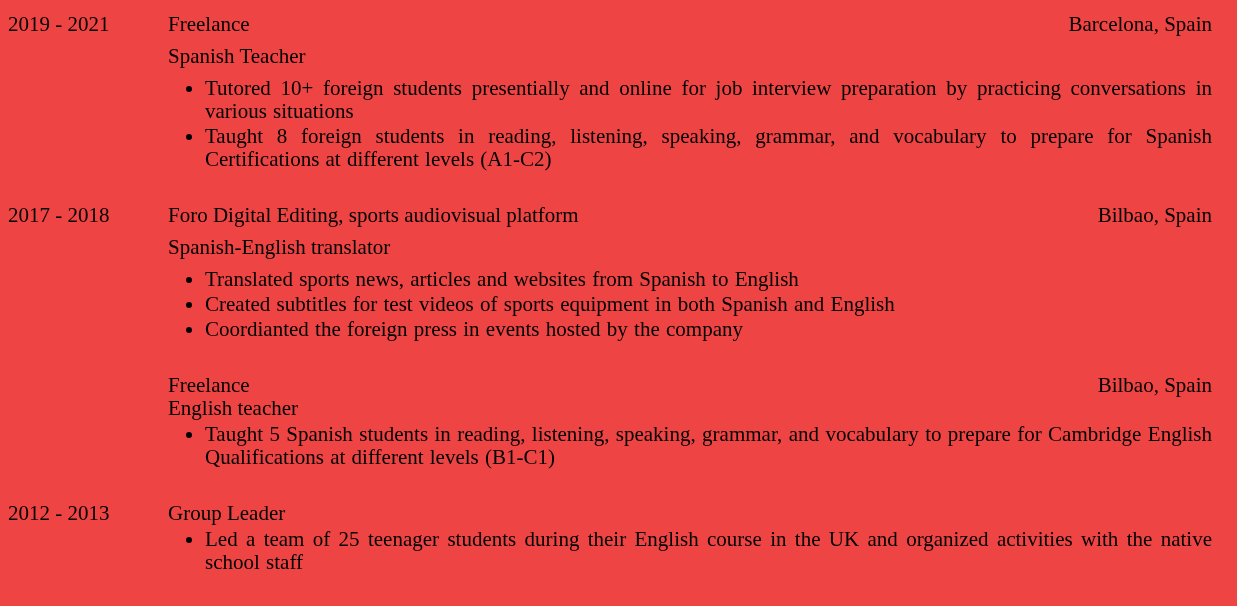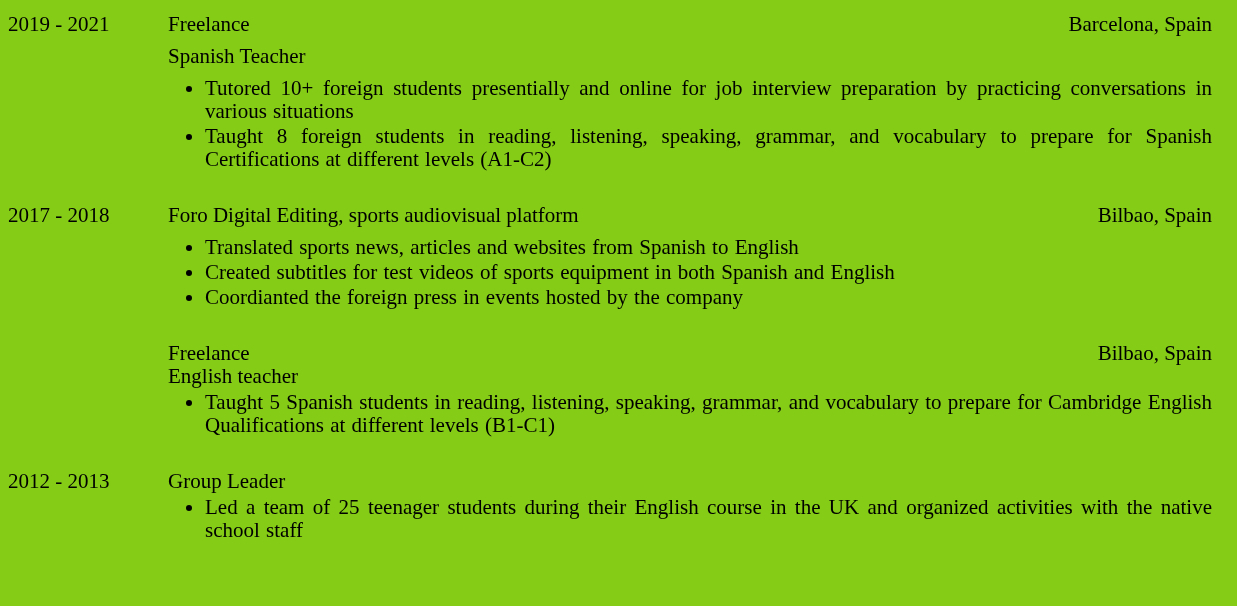--- a/index.html
+++ b/index.html
@@ -6,21 +6,21 @@
     margin: 0;
     padding: 0;
     background: #ffffff;
   }
   .page {
     position: relative;
     width: 1237px;
     height: 606px;
     box-sizing: border-box;
     padding: 13px 25px 0 8px;
-    background: #84cc16;
+    background: #ef4444;
     color: #000000;
     font-family: "Liberation Serif", "DejaVu Serif", serif;
     font-size: 21px;
     line-height: 23px;
     overflow: hidden;
   }
   .entry {
     display: grid;
     grid-template-columns: 160px 1fr;
     margin-bottom: 31px;
@@ -80,20 +80,21 @@
     </div>
   </section>
 
   <section class="entry">
     <div class="dates">2017 - 2018</div>
     <div class="body">
       <div class="head">
         <span class="company">Foro Digital Editing, sports audiovisual platform</span>
         <span class="location">Bilbao, Spain</span>
       </div>
+      <div class="role">Spanish-English translator</div>
       <ul class="bullets">
             <li>Translated sports news, articles and websites from Spanish to English</li>
             <li>Created subtitles for test videos of sports equipment in both Spanish and English</li>
             <li>Coordianted the foreign press in events hosted by the company</li>
           </ul>
     </div>
   </section>
 
   <section class="entry">
     <div class="body">

